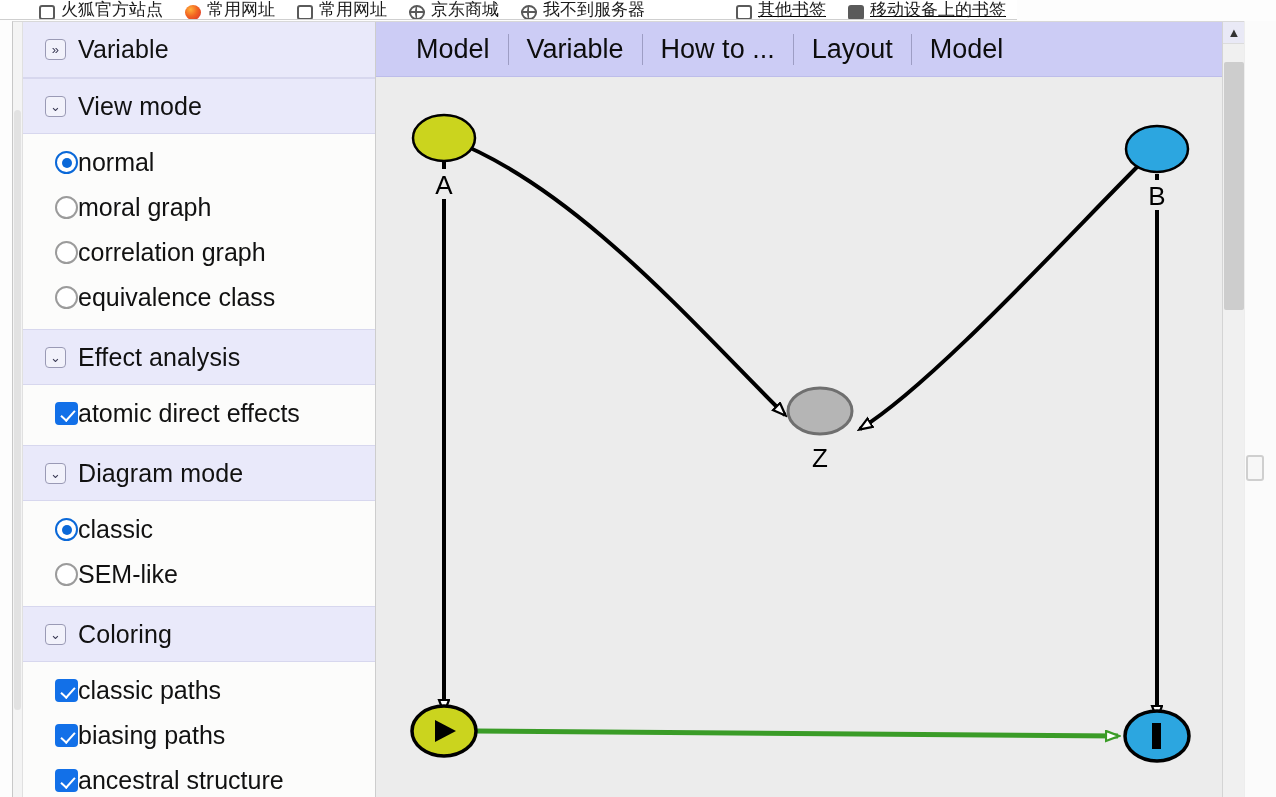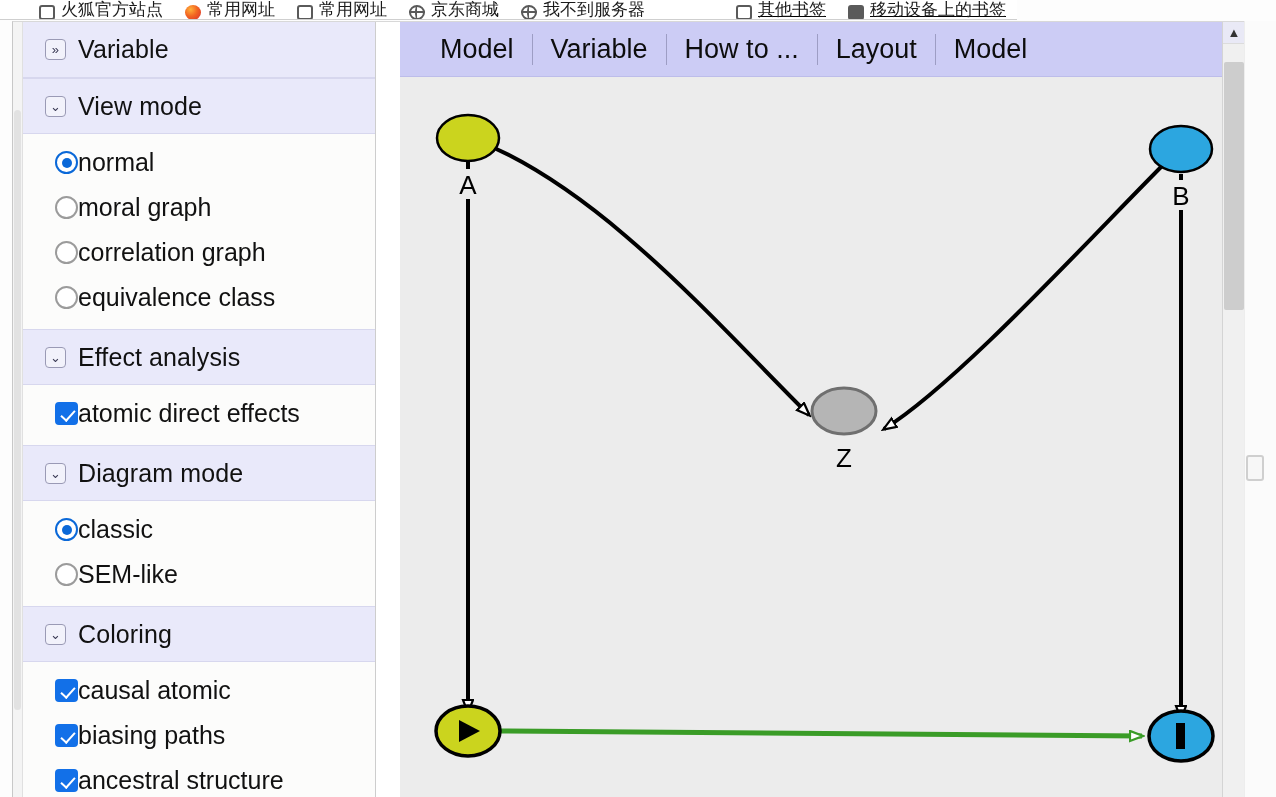--- a/index.html
+++ b/index.html
@@ -100,21 +100,21 @@
   .sb-gutter {
     position: absolute; left: 0; top: 0; width: 10px; height: 100%;
     background: #f4f4f4; border-right: 1px solid #e0e0e0;
   }
   .sb-gutter-thumb {
     position: absolute; left: 1px; top: 88px; width: 7px; height: 600px;
     background: #e2e2e2; border-radius: 4px;
   }
 
   
-  .main { flex: 1; height: 776px; position: relative; background: #ececec; overflow: hidden; margin-left: 24px; }
+  .main { flex: 1; height: 776px; position: relative; background: #ececec; overflow: hidden; }
   .menubar {
     height: 55px; background: #ccccf5;
     display: flex; align-items: center; padding-left: 22px;
     border-bottom: 1px solid #bdbdea;
   }
   .menu-item {
     font-size: 27px; color: #0d0d0d; padding: 0 18px; white-space: nowrap;
   }
   .menu-sep { width: 1px; height: 31px; background: #9d9dc4; }
   .canvas { position: absolute; left: 0; top: 55px; right: 0; bottom: 0; background: #ececec; }
@@ -250,21 +250,21 @@
           </div>
         </div>
 
         <div class="sec-header">
           <span class="chev">⌄</span>
           <span>Coloring</span>
         </div>
         <div class="sec-body">
           <div class="opt">
             <span class="cbx on"></span>
-            <span>causal atomic</span>
+            <span>classic paths</span>
           </div>
           <div class="opt">
             <span class="cbx on"></span>
             <span>biasing paths</span>
           </div>
           <div class="opt">
             <span class="cbx on"></span>
             <span>ancestral structure</span>
           </div>
         </div>

